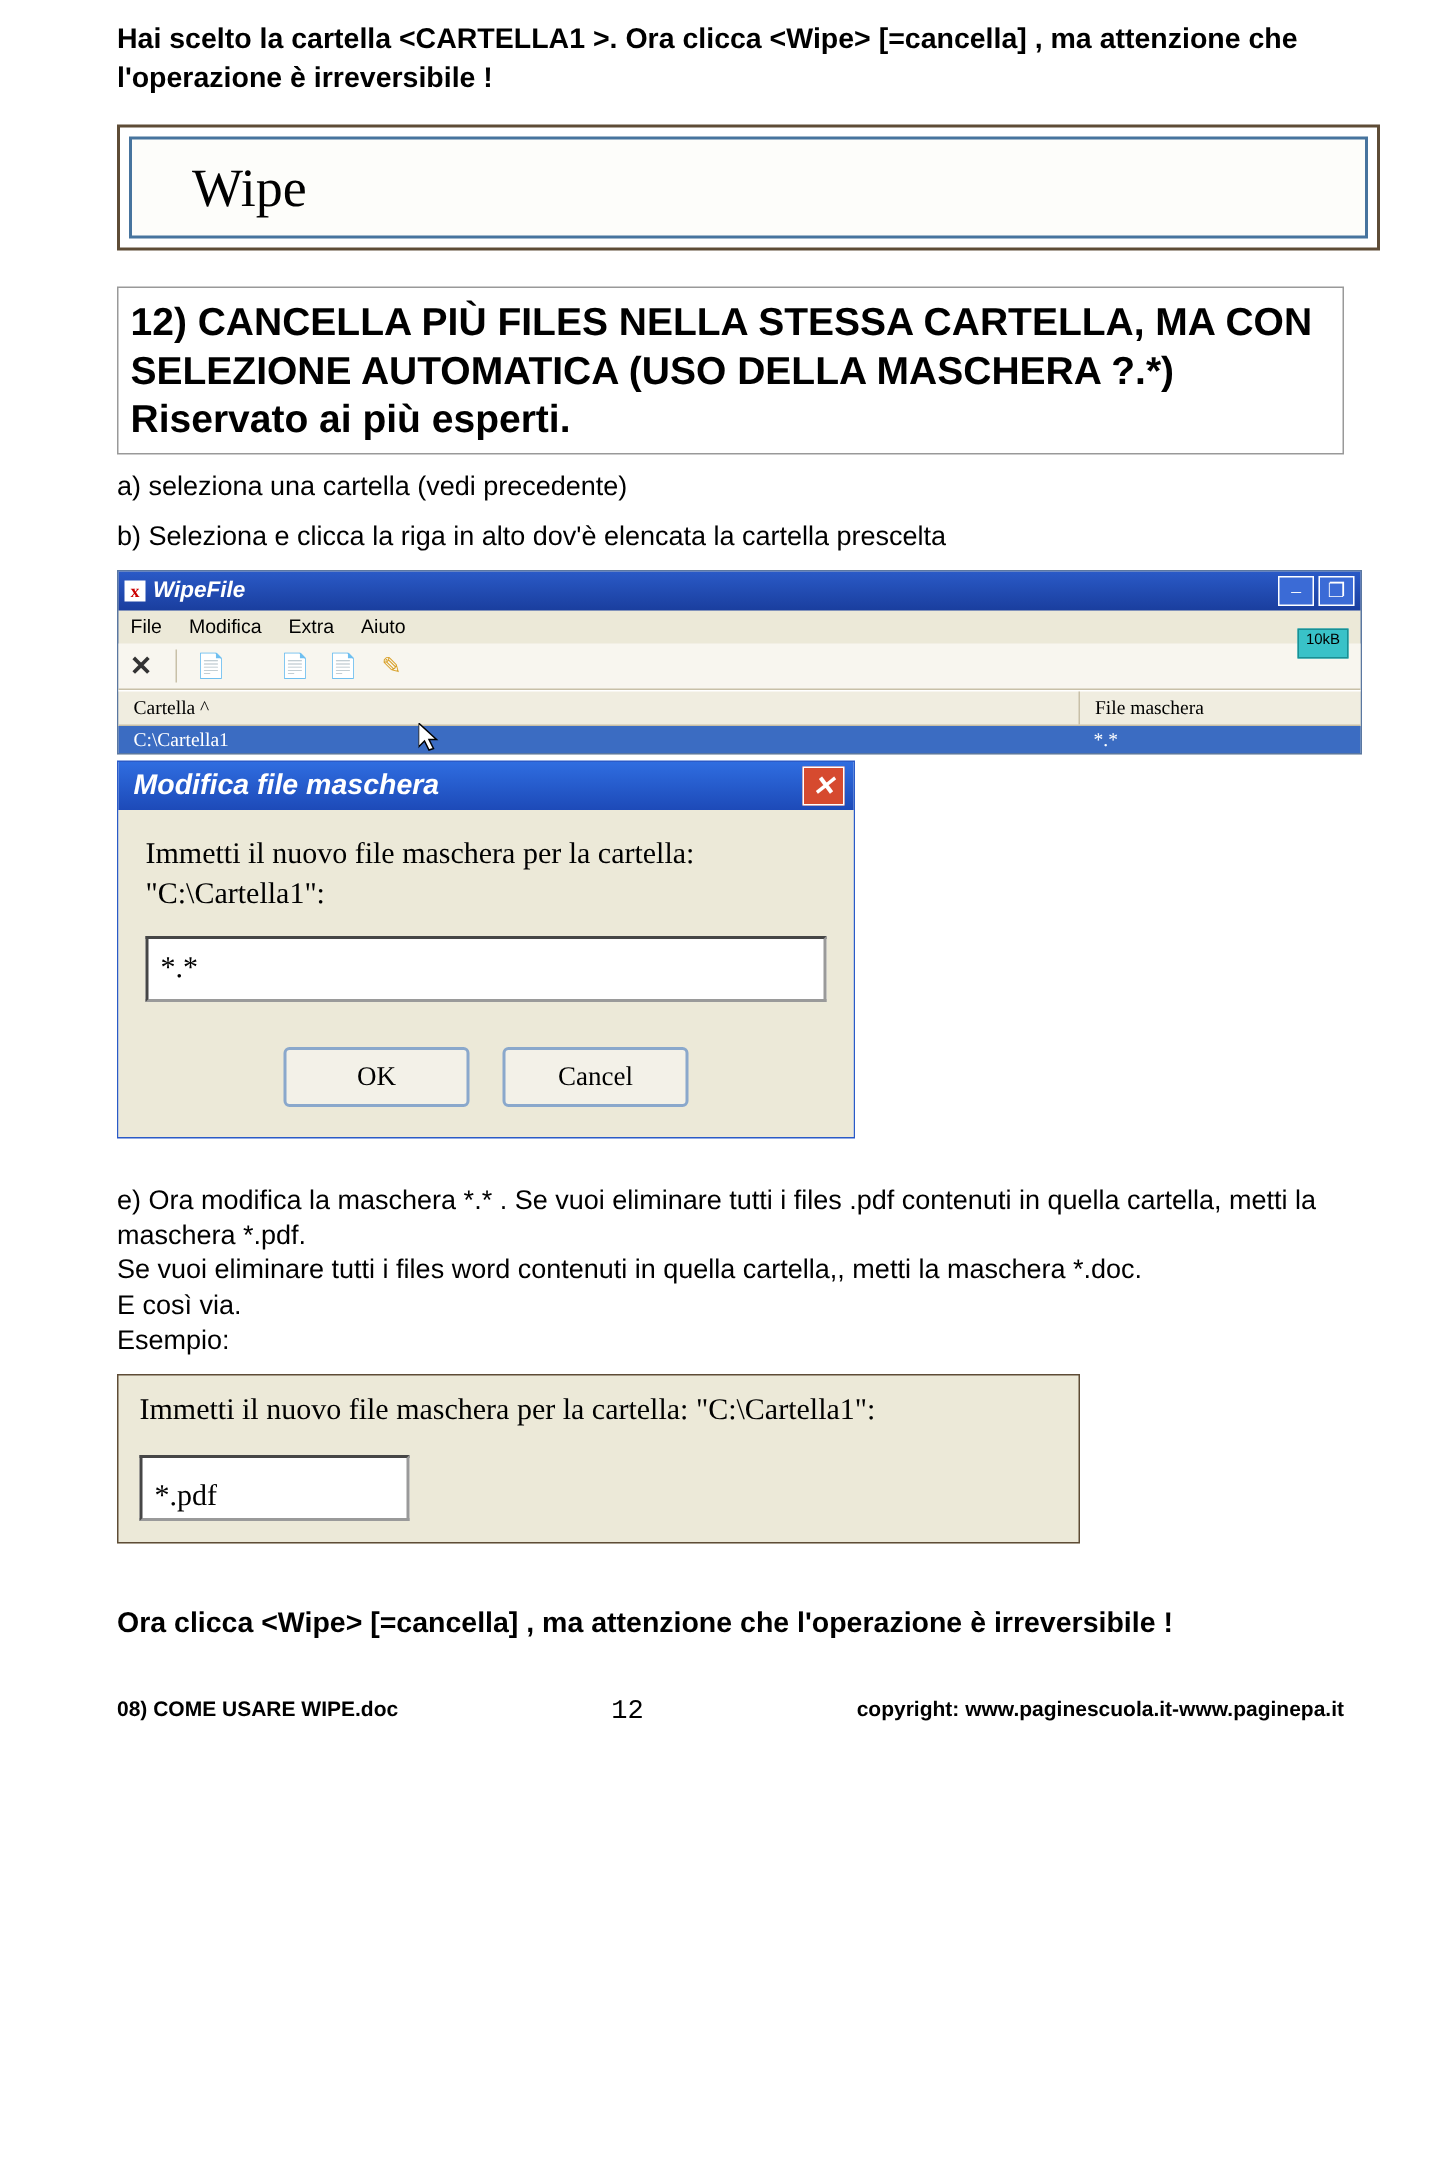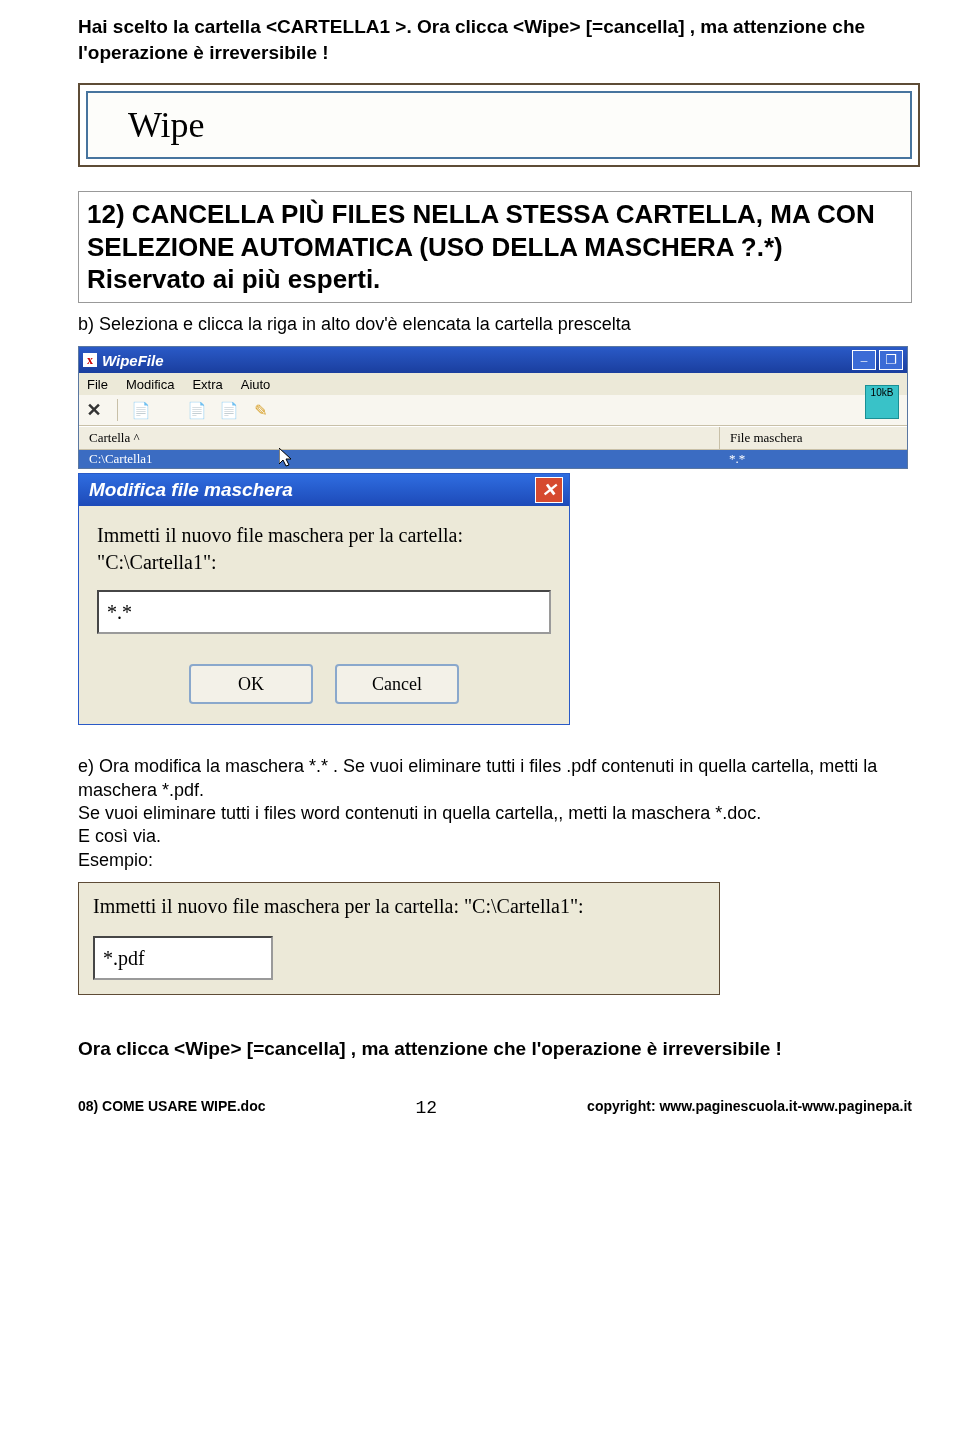--- a/index.html
+++ b/index.html
@@ -1,16 +1,16 @@
 <!DOCTYPE html>
 <html><head>
 <meta charset="utf-8">
 <style>
   html,body{margin:0;padding:0;background:#fff;font-family:Arial,Helvetica,sans-serif;font-size:18px;color:#000;}
-  .page{width:960px;min-height:1451px;margin:0 auto;position:relative;padding:14px 48px 40px 78px;box-sizing:border-box;}
+  .page{width:960px;min-height:1451px;margin:0 auto;position:relative;padding:14px 64px 40px 78px;box-sizing:border-box;}
   .bold{font-weight:bold;}
   .heading-box{border:1px solid #999;padding:6px 8px;margin:24px 0 10px 0;font-size:26px;font-weight:bold;line-height:1.25;}
   .para{margin:10px 0;font-size:18px;line-height:1.3;}
   .intro{font-size:19px;font-weight:bold;line-height:1.35;margin-bottom:18px;}
 
   
   .wipe-fig{border:2px solid #5e4c36;background:#fff;padding:6px;margin:8px 0 0 0;width:826px;}
   .wipe-btn{border:2px solid #47749e;background:#fdfdfa;height:64px;display:flex;align-items:center;padding-left:40px;font-family:"Times New Roman",serif;font-size:36px;}
 
   
@@ -20,21 +20,21 @@
   .tb-icon span{line-height:1;}
   .tb-title{font-style:italic;font-weight:bold;flex:1;font-family:"Trebuchet MS",Arial,sans-serif;}
   .tb-btns{display:flex;gap:3px;}
   .tb-btn{width:22px;height:18px;border:1px solid #fff;background:#3b6bd6;color:#fff;display:flex;align-items:center;justify-content:center;font-size:13px;}
   .menubar{height:22px;display:flex;align-items:center;gap:18px;padding:0 8px;font-size:13px;font-family:Arial,sans-serif;}
   .toolbar{height:30px;background:#f8f6ef;border-bottom:1px solid #c8c0a8;display:flex;align-items:center;padding:0 6px;gap:14px;position:relative;}
   .tool-ic{width:18px;height:18px;display:flex;align-items:center;justify-content:center;font-size:16px;}
   .tool-x{font-family:Arial,sans-serif;font-size:18px;color:#333;font-weight:bold;}
   .tool-page{color:#6b99c7;}
   .tool-pencil{color:#d8a028;}
-  .kb-badge{position:absolute;right:8px;top:-10px;width:34px;height:34px;background:#39c2c8;border:1px solid #1a8f94;color:#000;font-size:10px;text-align:center;padding-top:1px;box-sizing:border-box;font-family:Arial,sans-serif;}
+  .kb-badge{position:absolute;right:8px;top:-10px;width:34px;height:20px;background:#39c2c8;border:1px solid #1a8f94;color:#000;font-size:10px;text-align:center;padding-top:1px;box-sizing:border-box;font-family:Arial,sans-serif;}
   .listhead{height:22px;background:#f0ede0;border-top:1px solid #fff;border-bottom:1px solid #c8c0a8;display:flex;font-size:13px;}
   .listhead .col1{width:620px;padding:3px 10px;border-right:1px solid #c8c0a8;}
   .listhead .col2{flex:1;padding:3px 10px;}
   .listrow{height:18px;background:#3b6cc2;color:#fff;display:flex;font-size:13px;}
   .listrow .col1{width:620px;padding:1px 10px;}
   .listrow .col2{flex:1;padding:1px 10px;}
   .cursor-arrow{position:relative;}
   .cursor-arrow svg{position:absolute;top:-2px;left:200px;}
 
   
@@ -42,40 +42,41 @@
   .dlg-title{height:32px;background:linear-gradient(to bottom,#2f6de0,#1d4ab8);color:#fff;display:flex;align-items:center;padding:0 6px 0 10px;font-size:19px;font-style:italic;font-weight:bold;font-family:"Trebuchet MS",Arial,sans-serif;}
   .dlg-close{margin-left:auto;width:26px;height:24px;background:#d64a2f;border:1px solid #fff;color:#fff;display:flex;align-items:center;justify-content:center;font-weight:bold;font-size:18px;font-family:Arial,sans-serif;}
   .dlg-body{background:#ece9d8;padding:16px 18px 20px 18px;}
   .dlg-label{font-size:20px;line-height:1.35;}
   .dlg-input{margin-top:14px;height:34px;border:2px inset #9a9a9a;background:#fff;padding:3px 8px;font-size:20px;display:flex;align-items:center;}
   .dlg-btns{display:flex;justify-content:center;gap:22px;margin-top:30px;}
   .dlg-btn{width:120px;height:36px;background:#f3f1e8;border:2px solid #8aa8cc;border-radius:4px;display:flex;align-items:center;justify-content:center;font-size:18px;}
 
   
   .snippet{width:612px;border:1px solid #5e4c36;background:#ece9d8;padding:10px 14px 14px 14px;margin-top:8px;font-family:"Times New Roman",serif;}
-  .snippet .dlg-input{width:160px;margin-top:16px;}
+  .snippet .dlg-input{width:160px;margin-top:16px;align-items:flex-end;}
 
   .footer{display:flex;justify-content:space-between;font-size:14px;margin-top:36px;}
   .footer .mid{font-size:18px;font-family:Liberation Mono, monospace;}
 </style>
 </head>
 <body>
 
 <div class="page">
 
   <div class="intro">Hai scelto la cartella  &lt;CARTELLA1 &gt;. Ora clicca &lt;Wipe&gt; [=cancella] , ma attenzione che l'operazione è irreversibile !</div>
 
   <div class="wipe-fig">
     <div class="wipe-btn">
       <span>Wipe</span>
     </div>
   </div>
 
   <div class="heading-box">12) CANCELLA   PIÙ  FILES NELLA STESSA CARTELLA, MA CON SELEZIONE AUTOMATICA (USO DELLA MASCHERA  ?.*) Riservato ai più esperti.</div>
 
+  <div class="para">a)  seleziona una cartella (vedi precedente)</div>
   <div class="para">b) Seleziona e clicca la riga in alto dov'è elencata la cartella prescelta</div>
 
   <div class="app-window">
     <div class="titlebar">
       <div class="tb-icon">
           <span>x</span>
         </div>
       <div class="tb-title">WipeFile</div>
       <div class="tb-btns">
         <div class="tb-btn">–</div>

